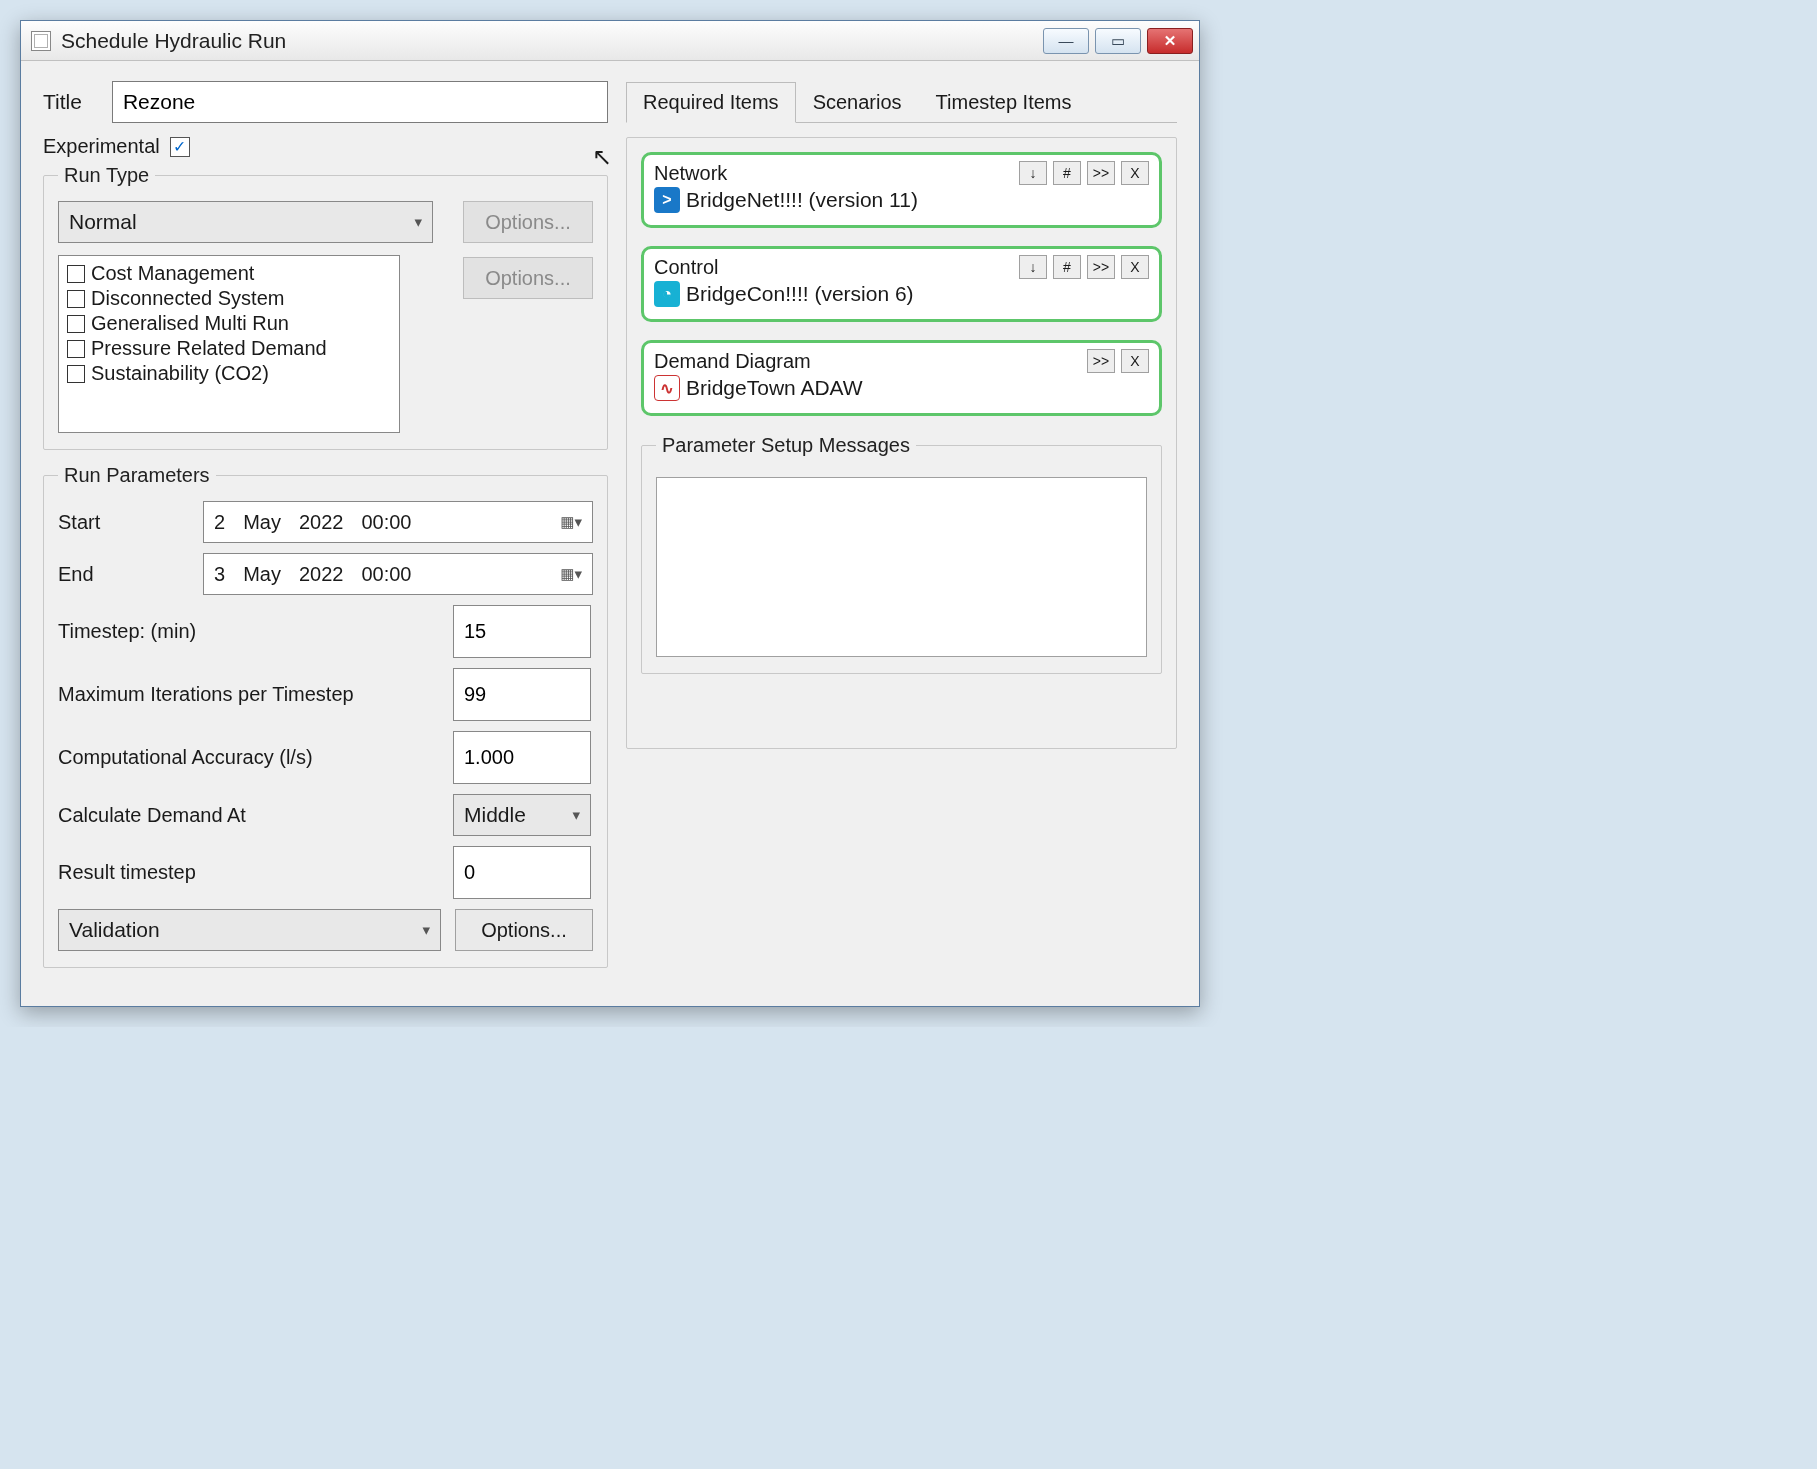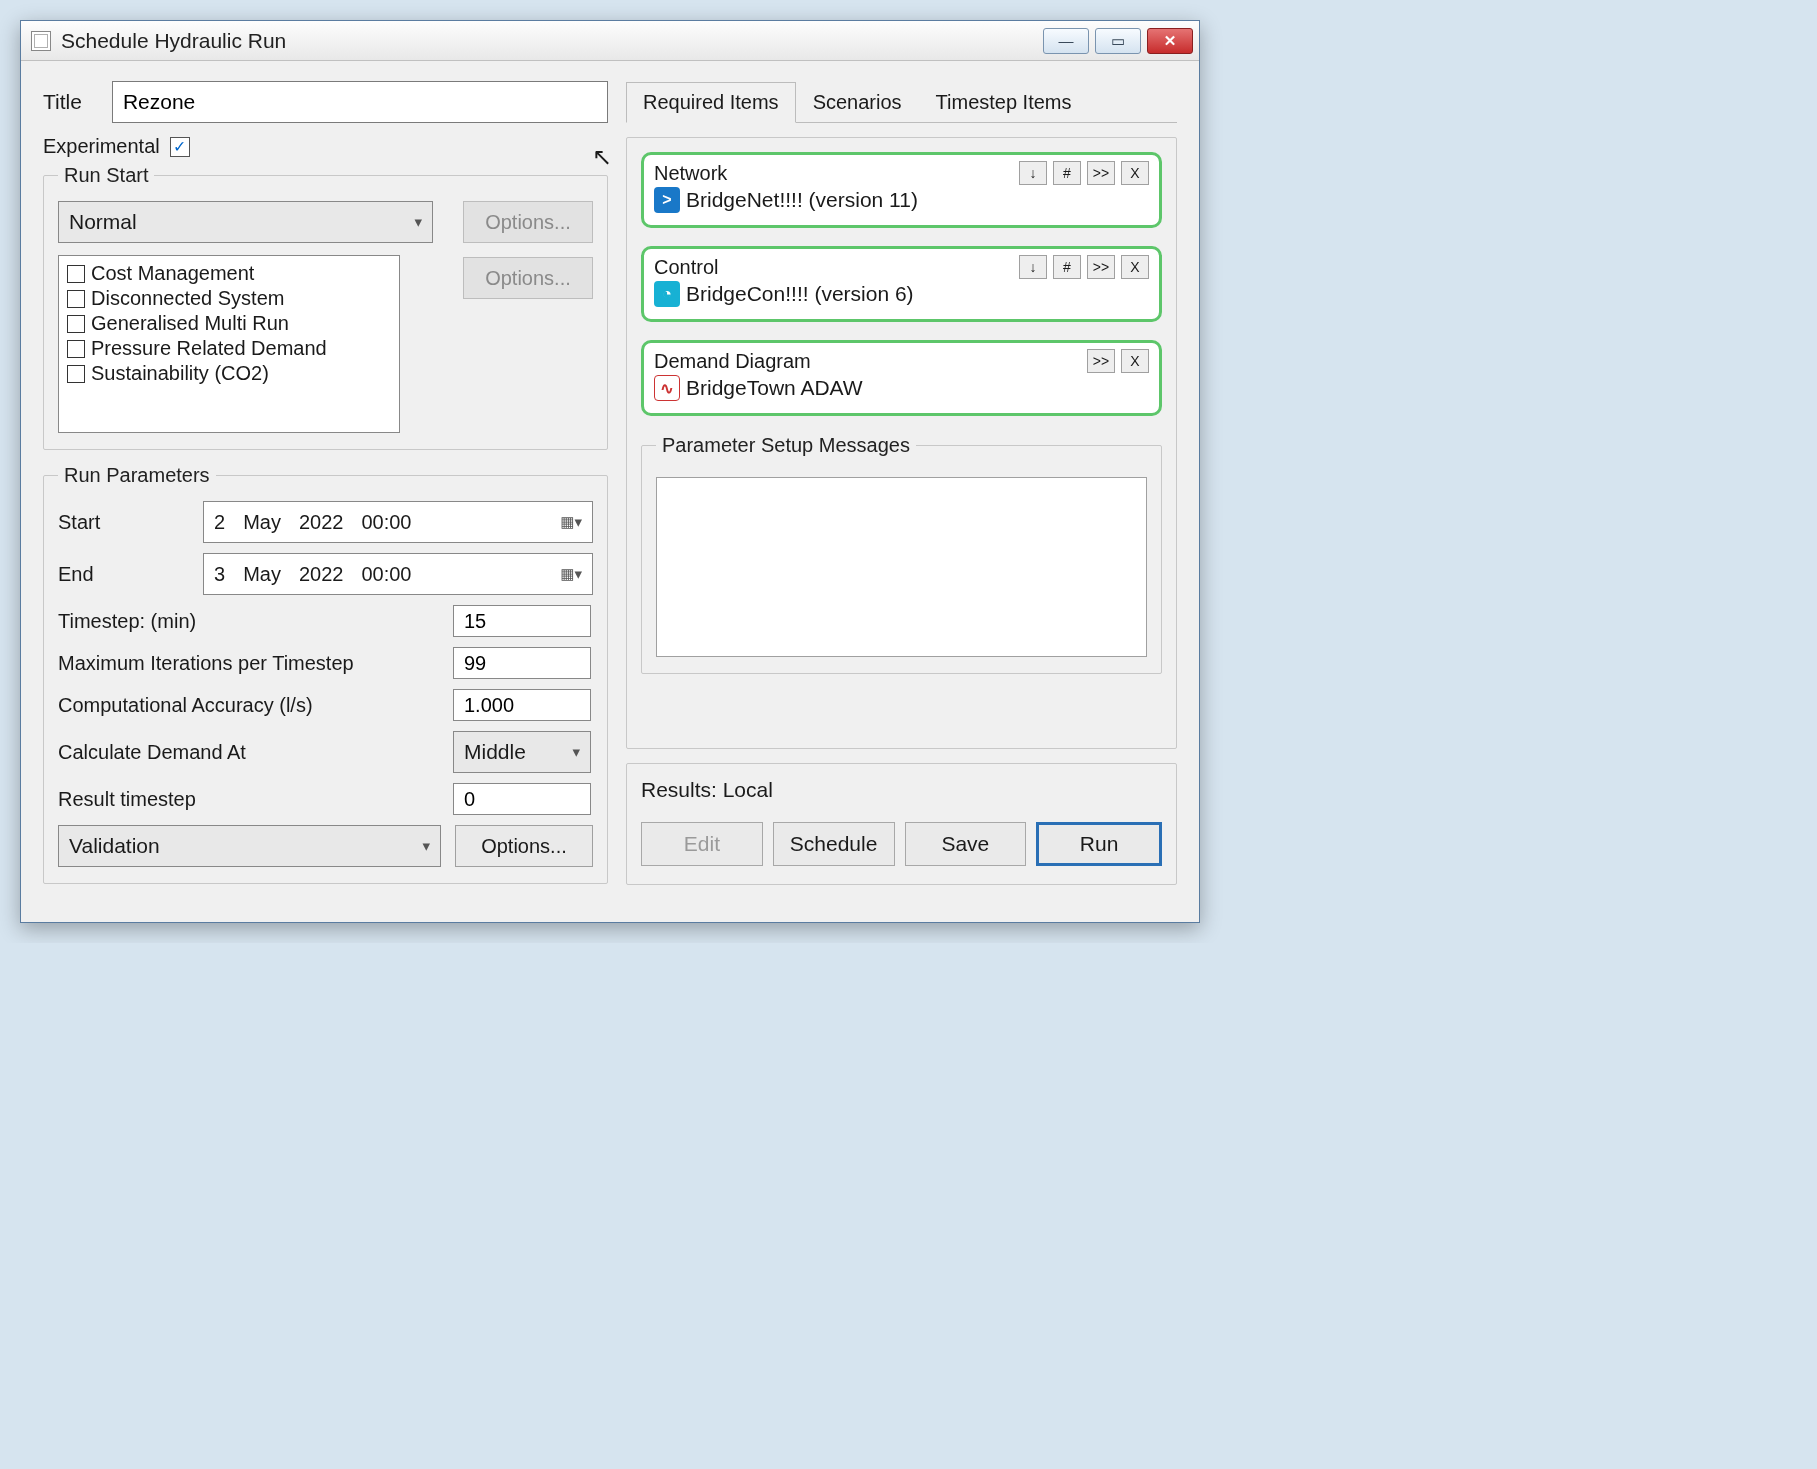--- a/index.html
+++ b/index.html
@@ -103,21 +103,21 @@
 
   .param-row { display:flex; align-items:center; margin-bottom:10px; }
   .param-row .lbl { width:190px; font-size:20px; }
   .param-row .lbl.wide { width:395px; }
   .date-input {
     flex:1; height:42px; border:1px solid #888; background:#fff;
     display:flex; align-items:center; padding:0 10px; gap:18px; font-size:20px;
   }
   .date-input .cal { margin-left:auto; display:flex; align-items:center; gap:2px; color:#555; font-size:15px; }
   .small-input {
-    width:138px; height:32px; border:1px solid #888; background:#fff;
+    width:138px; height:53px; border:1px solid #888; background:#fff;
     padding:0 10px; font-size:20px;
   }
   .combo.small { width:138px; background:#e8e8e8; }
   .bottom-row { display:flex; gap:14px; }
   .bottom-row .select { flex:1; }
 
   
   .tabs { display:flex; border-bottom:1px solid #bcbcbc; margin-bottom:14px; }
   .tab {
     padding:8px 16px; font-size:20px; border:1px solid transparent;
@@ -187,21 +187,21 @@
         <input class="title-input" value="Rezone" style="">
       </div>
 
       <div class="exp-row">
         <span>Experimental</span>
         <span class="checkbox">✓</span>
         <span class="cursor">↖</span>
       </div>
 
       <fieldset>
-        <legend>Run Start</legend>
+        <legend>Run Type</legend>
         <div class="runtype-row">
           <div style="flex:1;display:flex;flex-direction:column;">
             <div class="select" style="width:375px">
               <span>Normal</span>
               <span class="chev">▾</span>
             </div>
             <div class="checklist">
               <div class="chk-row">
                   <span class="box"></span>
                   <span>Cost Management</span>
@@ -340,26 +340,17 @@
             <span>BridgeTown ADAW</span>
           </div>
         </div>
 
         <fieldset style="margin-top:4px;">
           <legend>Parameter Setup Messages</legend>
           <div class="msg-box"></div>
         </fieldset>
       </div>
 
-      <div class="results-area">
-        <div class="results-label">Results: Local</div>
-        <div class="btn-row">
-          <div class="big-btn disabled">Edit</div>
-          <div class="big-btn">Schedule</div>
-          <div class="big-btn">Save</div>
-          <div class="big-btn primary">Run</div>
-        </div>
-      </div>
 
     </div>
 
   </div>
 </div>
 
 </body></html>

